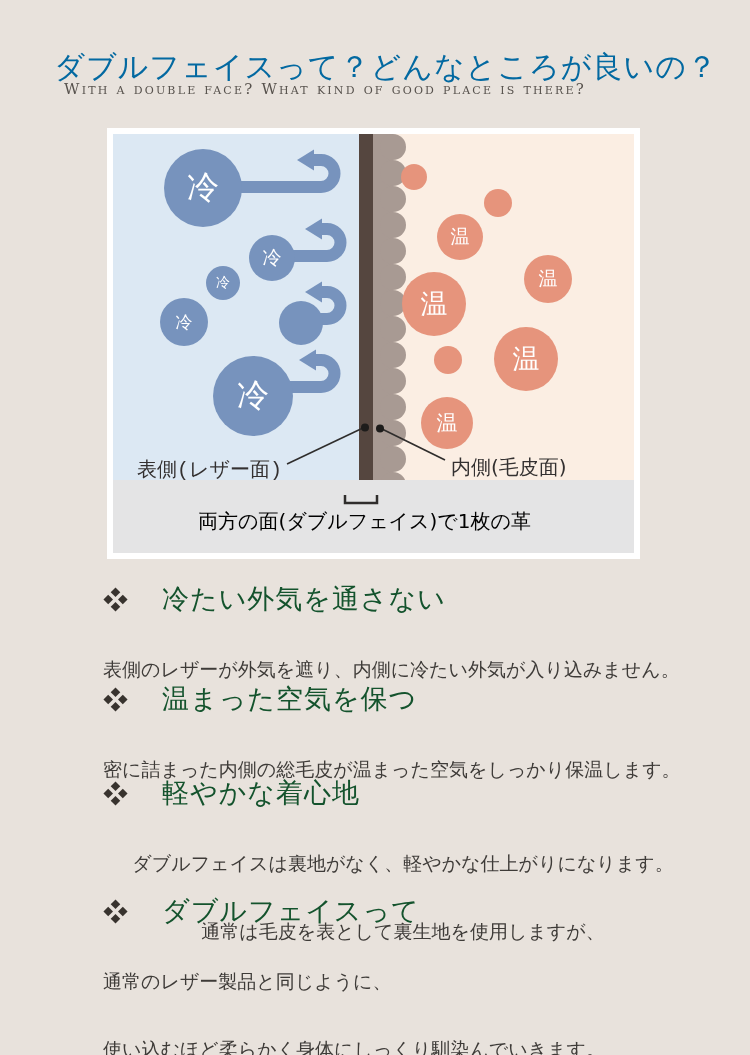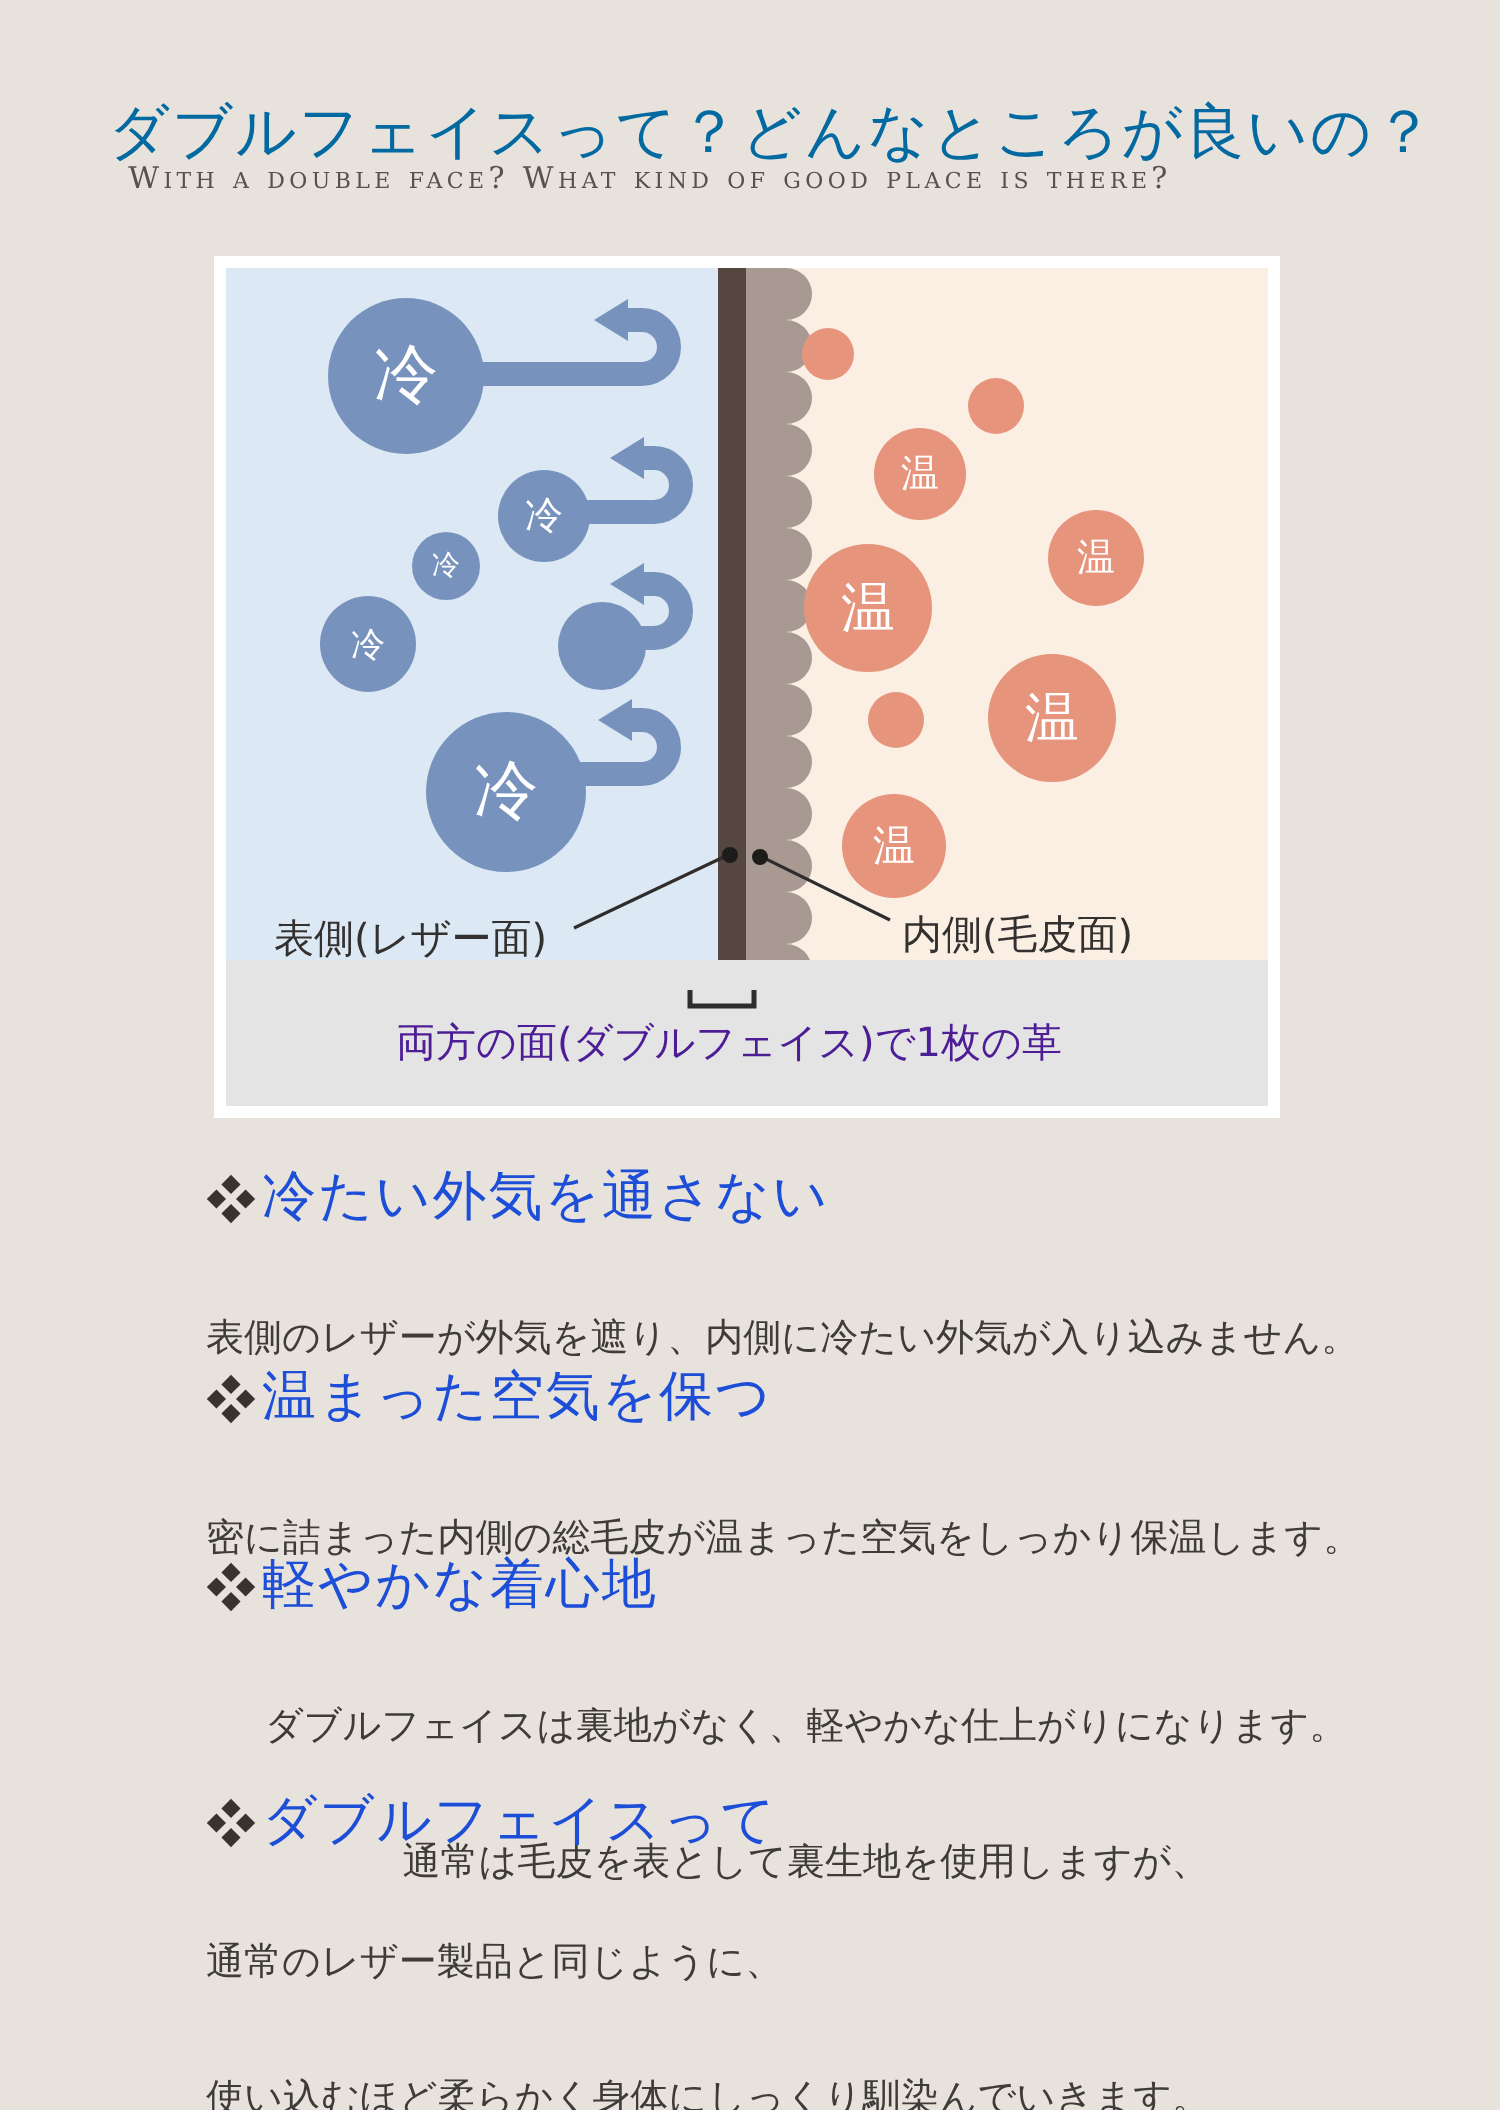--- a/index.html
+++ b/index.html
@@ -51,29 +51,29 @@
   .circle.cold{background:var(--cold,#7793bd);}
   .circle.warm{background:var(--warm,#e6947c);}
 
   .side-label{
     position:absolute;
     font-size:20px;color:#333030;white-space:nowrap;
   }
   .wall-caption{
     position:absolute;left:0;top:374px;width:521px;
     box-sizing:border-box;padding-right:18px;
-    text-align:center;font-size:20px;color:#4c1d95;white-space:nowrap;
+    text-align:center;font-size:20px;color:#000000;white-space:nowrap;
   }
 
   .section{position:absolute;left:103px;width:600px;}
   .section-head{display:flex;align-items:center;gap:3px;}
   .diamond-icon{flex:0 0 auto;width:25px;height:25px;}
   .section-heading{
-    font-size:27px;letter-spacing:1px;color:#1d4ed8;
-    line-height:34px;white-space:nowrap;
+    font-size:27px;letter-spacing:1px;color:#14532d;
+    line-height:34px;white-space:nowrap;margin-left:31px;
   }
   .section-body{margin-top:7px;}
   .body-line{
     font-size:19px;line-height:28.5px;color:#3e3b38;white-space:nowrap;margin-top:39px;
   }
 </style>
 </head>
 <body>
 
 <div class="page">
@@ -144,21 +144,21 @@
 
       <div class="circle warm" style="left:288px;top:30px;width:26px;height:26px;"></div>
       <div class="circle warm" style="left:371px;top:55px;width:28px;height:28px;"></div>
       <div class="circle warm" style="left:324px;top:80px;width:46px;height:46px;font-size:19px;">温</div>
       <div class="circle warm" style="left:411px;top:121px;width:48px;height:48px;font-size:19px;">温</div>
       <div class="circle warm" style="left:289px;top:138px;width:64px;height:64px;font-size:27px;">温</div>
       <div class="circle warm" style="left:321px;top:212px;width:28px;height:28px;"></div>
       <div class="circle warm" style="left:381px;top:193px;width:64px;height:64px;font-size:27px;">温</div>
       <div class="circle warm" style="left:308px;top:263px;width:52px;height:52px;font-size:21px;">温</div>
 
-      <div class="side-label" style="left:24px;top:322px;">表側(レザー面)</div>
+      <div class="side-label" style="left:24px;top:322px;font-family:Liberation Mono, monospace;">表側(レザー面)</div>
       <div class="side-label" style="left:338px;top:320px;">内側(毛皮面)</div>
       <div class="wall-caption">両方の面(ダブルフェイス)で1枚の革</div>
 
     </div>
   </div>
 
   <div class="section" style="top:582px;">
     <div class="section-head">
       <svg class="diamond-icon" viewBox="0 0 24 24" fill="#38332e">
         <polygon points="12,0.4 16.6,5 12,9.6 7.4,5"></polygon>

